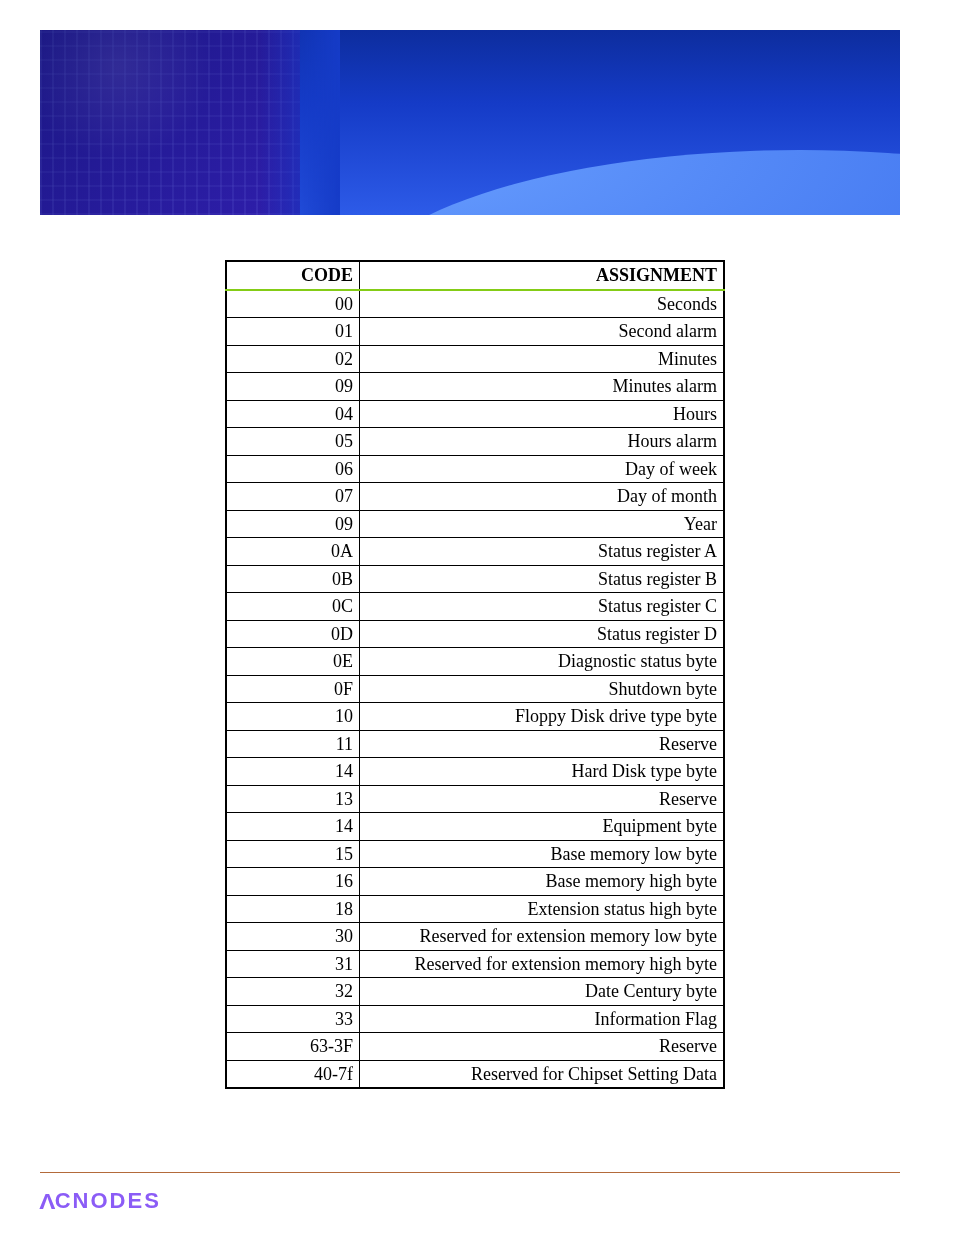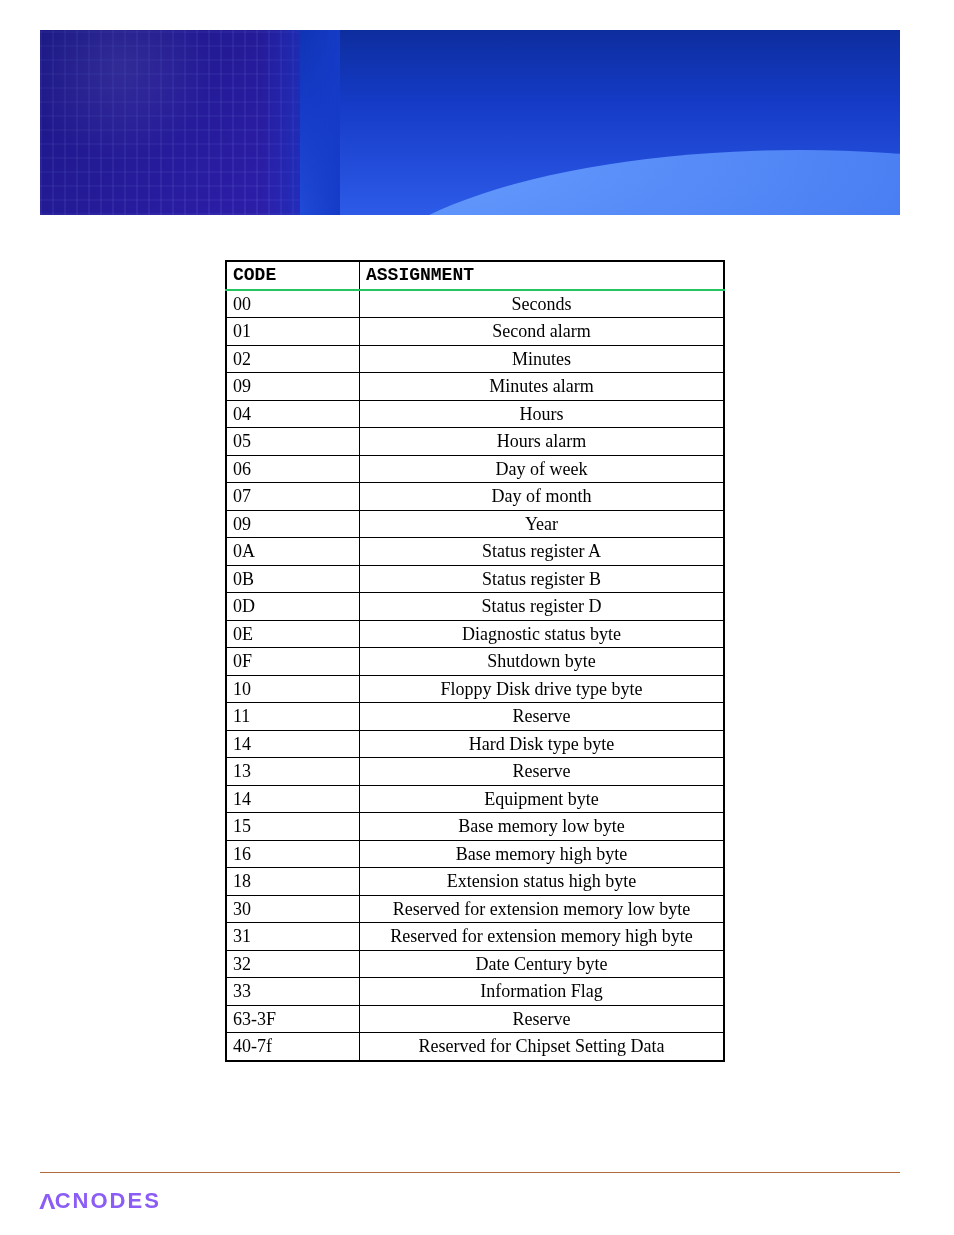--- a/index.html
+++ b/index.html
@@ -72,30 +72,29 @@
   }
   table.codes th, table.codes td {
     border: 1px solid #000;
     font-size: 18px;
     line-height: 1.25;
     padding: 2px 6px;
     vertical-align: middle;
   }
   table.codes th {
     font-weight: bold;
-    text-align: left;
-    border-bottom: 2px solid #22c55e;
-    font-family: Liberation Mono, monospace;
+    text-align: right;
+    border-bottom: 2px solid #84cc16;
   }
   table.codes td.code {
-    text-align: left;
+    text-align: right;
     width: 120px;
   }
   table.codes td.assign {
-    text-align: center;
+    text-align: right;
   }
   
   table.codes th:first-child,
   table.codes td.code {
     border-right: 1.5px solid #000;
   }
 
   .footer-rule {
     position: absolute;
     left: 40px;
@@ -179,20 +178,24 @@
           </tr>
         <tr>
             <td class="code">0A</td>
             <td class="assign">Status register A</td>
           </tr>
         <tr>
             <td class="code">0B</td>
             <td class="assign">Status register B</td>
           </tr>
         <tr>
+            <td class="code">0C</td>
+            <td class="assign">Status register C</td>
+          </tr>
+        <tr>
             <td class="code">0D</td>
             <td class="assign">Status register D</td>
           </tr>
         <tr>
             <td class="code">0E</td>
             <td class="assign">Diagnostic status byte</td>
           </tr>
         <tr>
             <td class="code">0F</td>
             <td class="assign">Shutdown byte</td>

